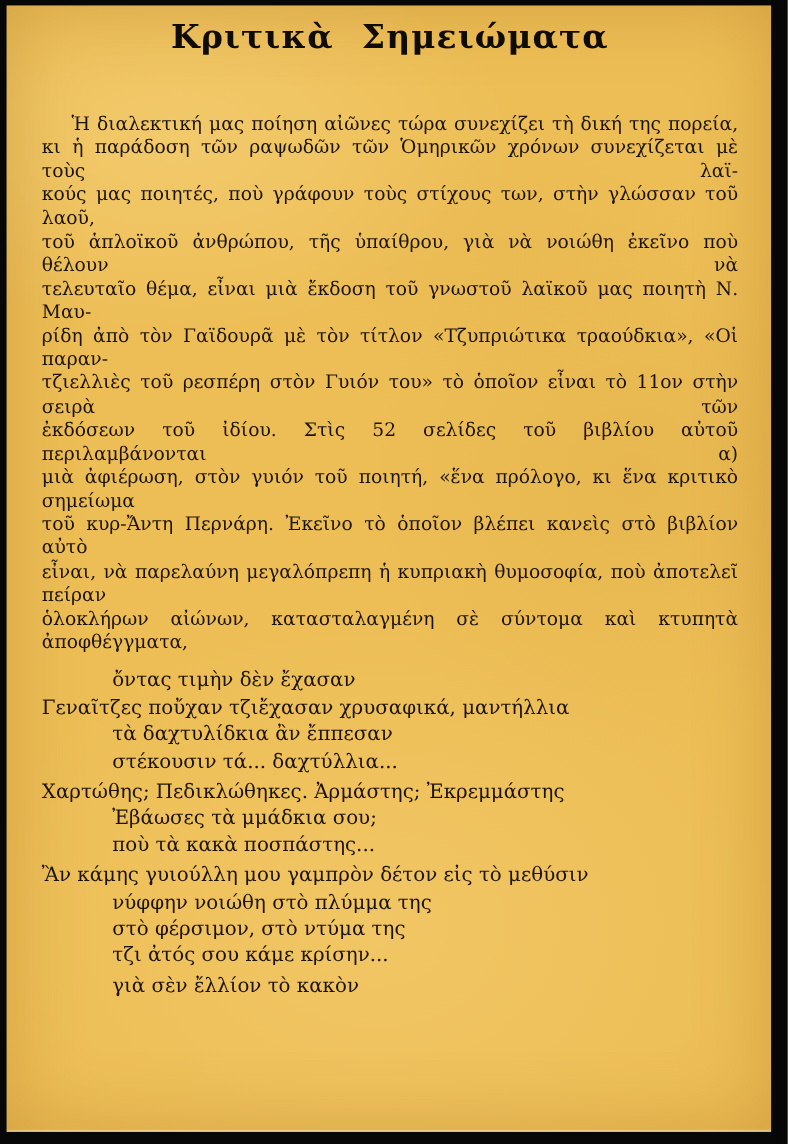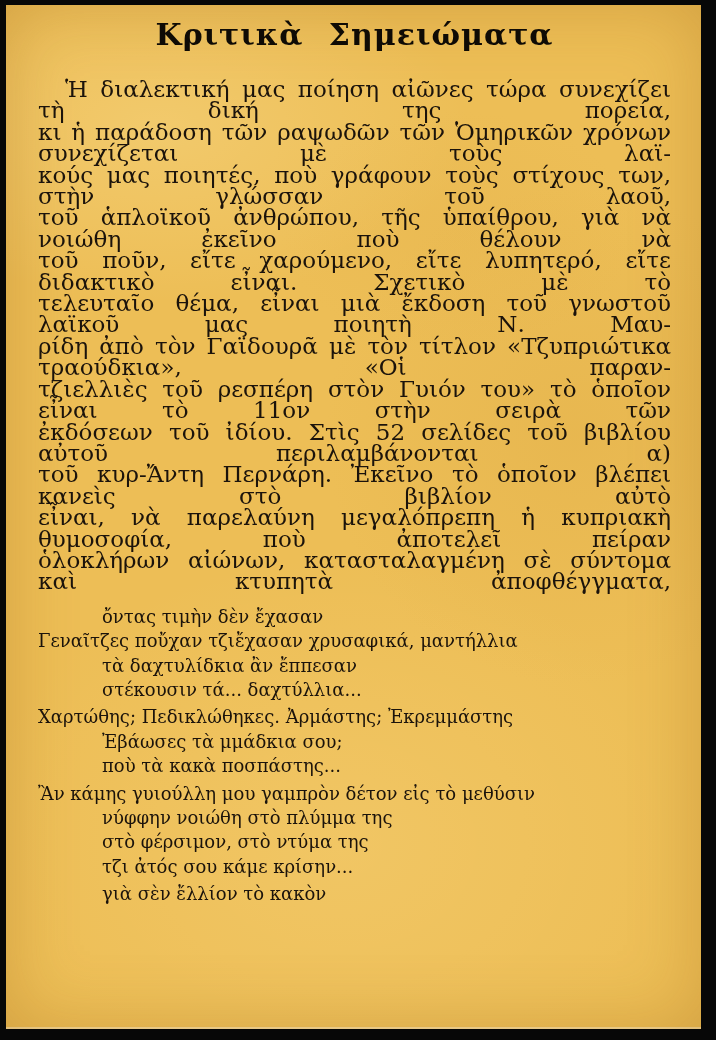--- a/index.html
+++ b/index.html
@@ -33,22 +33,22 @@
   h1.title {
     margin: 4px 0 0 0;
     text-align: center;
     font-size: 30px;
     font-weight: bold;
     letter-spacing: 1px;
     word-spacing: 14px;
     color: #0f0b05;
   }
   .para {
-    margin-top: 27px;
-    font-size: 23px;
+    margin-top: 51px;
+    font-size: 17px;
     line-height: 21.4px;
   }
   .jline {
     text-align: justify;
     text-align-last: justify;
     white-space: normal;
   }
   .indent { text-indent: 27px; }
   .pline { text-align: left; }
   .poem { margin-top: 12px; font-size: 18px; }
@@ -61,25 +61,25 @@
 <div class="frame">
   <div class="paper">
 
     <h1 class="title">Κριτικὰ Σημειώματα</h1>
 
     <div class="para">
       <div class="jline indent">Ἡ διαλεκτική μας ποίηση αἰῶνες τώρα συνεχίζει τὴ δική της πορεία,</div>
       <div class="jline">κι ἡ παράδοση τῶν ραψωδῶν τῶν Ὁμηρικῶν χρόνων συνεχίζεται μὲ τοὺς λαϊ-</div>
       <div class="jline">κούς μας ποιητές, ποὺ γράφουν τοὺς στίχους των, στὴν γλώσσαν τοῦ λαοῦ,</div>
       <div class="jline">τοῦ ἁπλοϊκοῦ ἀνθρώπου, τῆς ὑπαίθρου, γιὰ νὰ νοιώθη ἐκεῖνο ποὺ θέλουν νὰ</div>
-      <div class="jline">τοῦ ποῦν, εἴτε χαρούμενο, εἴτε λυπητερό, εἴτε διδακτικὸ εἶναι. Σχετικὸ μὲ τὸ</div>
       <div class="jline">τελευταῖο θέμα, εἶναι μιὰ ἔκδοση τοῦ γνωστοῦ λαϊκοῦ μας ποιητὴ Ν. Μαυ-</div>
       <div class="jline">ρίδη ἀπὸ τὸν Γαϊδουρᾶ μὲ τὸν τίτλον «Τζυπριώτικα τραούδκια», «Οἱ παραν-</div>
       <div class="jline">τζιελλιὲς τοῦ ρεσπέρη στὸν Γυιόν του» τὸ ὁποῖον εἶναι τὸ 11ον στὴν σειρὰ τῶν</div>
       <div class="jline">ἐκδόσεων τοῦ ἰδίου. Στὶς 52 σελίδες τοῦ βιβλίου αὐτοῦ περιλαμβάνονται α)</div>
+      <div class="jline">μιὰ ἀφιέρωση, στὸν γυιόν τοῦ ποιητή, «ἕνα πρόλογο, κι ἕνα κριτικὸ σημείωμα</div>
       <div class="jline">τοῦ κυρ-Ἄντη Περνάρη. Ἐκεῖνο τὸ ὁποῖον βλέπει κανεὶς στὸ βιβλίον αὐτὸ</div>
       <div class="jline">εἶναι, νὰ παρελαύνη μεγαλόπρεπη ἡ κυπριακὴ θυμοσοφία, ποὺ ἀποτελεῖ πείραν</div>
       <div class="jline">ὁλοκλήρων αἰώνων, κατασταλαγμένη σὲ σύντομα καὶ κτυπητὰ ἀποφθέγγματα,</div>
     </div>
 
     <div class="poem">
 
       <div class="stanza">
         <div class="vline cont">ὄντας τιμὴν δὲν ἔχασαν</div>
         <div class="vline first">Γεναῖτζες ποὔχαν τζιἔχασαν χρυσαφικά, μαντήλλια</div>

